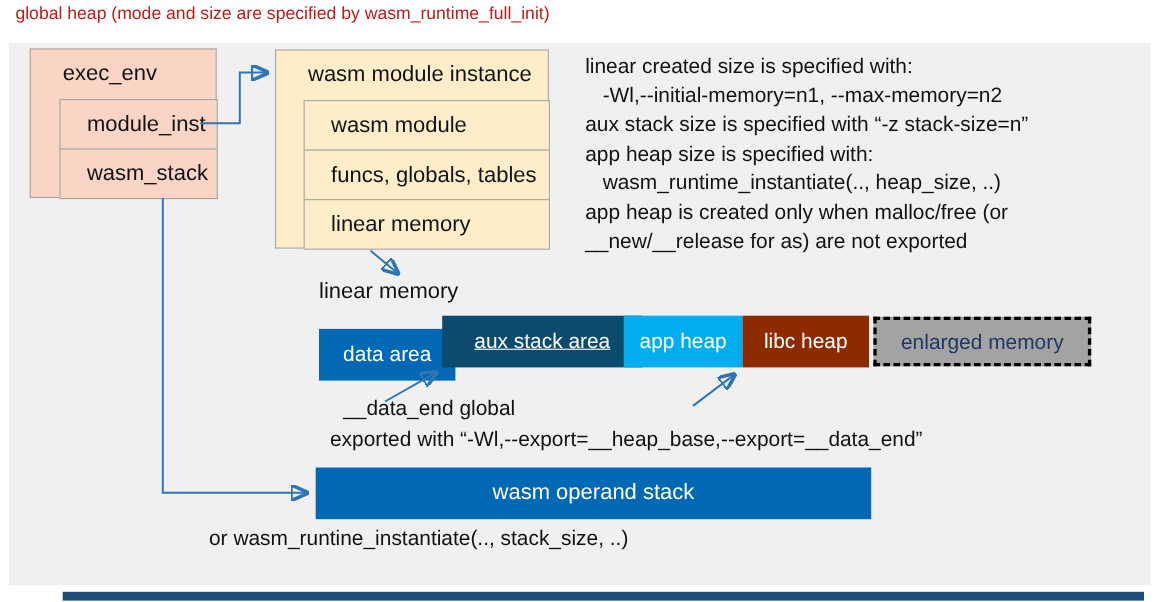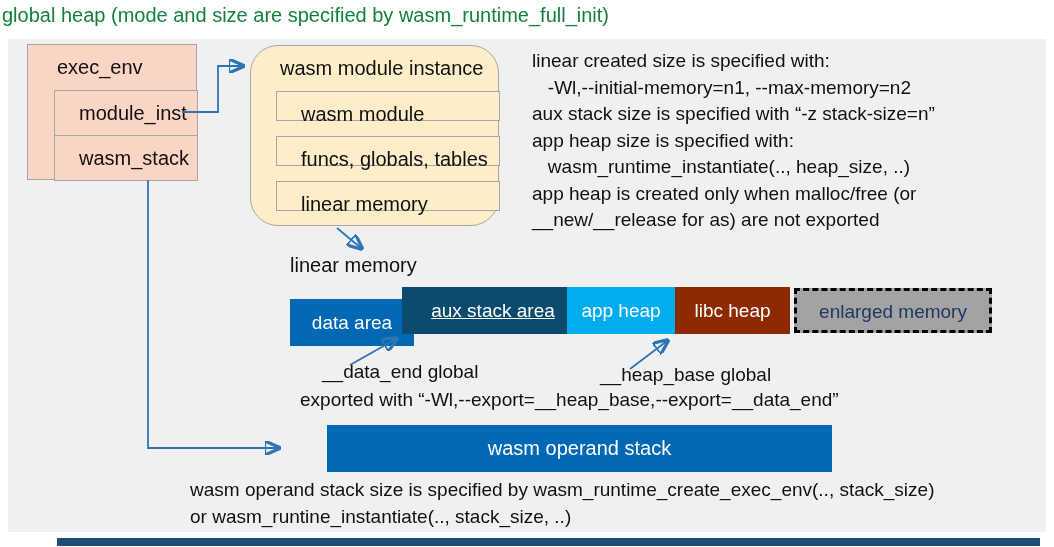--- a/index.html
+++ b/index.html
@@ -1,47 +1,47 @@
 <!DOCTYPE html>
 <html><head>
 <meta charset="utf-8">
 <style>
   html,body{margin:0;padding:0;background:#fff;}
   #stage{position:relative;width:1054px;height:547px;background:#ffffff;overflow:hidden;
          font-family:"Liberation Sans",sans-serif;color:#111;}
   .abs{position:absolute;}
   #panel{left:8px;top:39px;width:1038px;height:493px;background:#f0f0f0;}
-  #title{left:2px;top:4px;font-size:20px;color:#15803d;white-space:nowrap;}
+  #title{left:14px;top:4px;font-size:16px;color:#b91c1c;white-space:nowrap;}
 
   
   .struct{border:1px solid #a6a6a6;box-sizing:border-box;}
   .struct .hdr{position:absolute;left:0;top:0;right:0;height:45px;line-height:45px;
                padding-left:29px;font-size:20px;white-space:nowrap;}
   .cell{position:absolute;border:1px solid #a6a6a6;box-sizing:border-box;
         line-height:44px;padding-left:24px;font-size:20px;white-space:nowrap;}
   #execEnv{left:27px;top:44px;width:170px;height:136px;background:#fad4c4;}
   #execEnv .cell{background:#fad4c4;left:26px;width:144px;height:46px;}
-  #modInst{left:250px;top:45px;width:249px;height:181px;background:#fdeec9;border-radius:28px;}
-  #modInst .cell{background:#fdeec9;left:25px;width:224px;height:30px;}
+  #modInst{left:250px;top:45px;width:249px;height:181px;background:#fdeec9;}
+  #modInst .cell{background:#fdeec9;left:25px;width:224px;height:46px;}
 
   
   .seg{position:absolute;top:287px;height:47px;line-height:47px;text-align:center;
        font-size:19px;color:#fff;white-space:nowrap;}
   #segEnl{top:288px;height:45px;line-height:41px;background:#a3a3a3;border:3px dashed #000;
           box-sizing:border-box;color:#1f3864;}
   #lmLabel{left:290px;top:254px;font-size:20px;}
 
   
   .note{font-size:19px;white-space:pre-wrap;line-height:26.5px;}
   #rightNotes{left:532px;top:48px;}
-  #dataEnd{left:322px;top:359px;}
+  #dataEnd{left:312px;top:359px;}
   #heapBase{left:600px;top:362px;}
   #exported{left:300px;top:387px;}
   #opStack{left:287px;top:425px;width:505px;height:47px;background:#0068b5;color:#fff;
-           text-align:center;line-height:47px;font-size:20px;margin-left:40px;}
+           text-align:center;line-height:47px;font-size:20px;}
   #bottomNotes{left:190px;top:477px;}
   #footerStrip{left:57px;top:538px;width:983px;height:8px;background:#1f4e79;}
 
   #arrows{left:0;top:0;width:1054px;height:547px;pointer-events:none;}
   #arrows path, #arrows line{stroke:#2e75b6;stroke-width:1.8;fill:none;}
 </style>
 </head>
 <body>
 
 <div id="stage">
@@ -65,37 +65,35 @@
 
   <div id="lmLabel" class="abs">linear memory</div>
 
   <div class="seg" style="left: 290px; width: 124px; background-color: rgb(0, 104, 181); margin-top: 12px;">data area</div>
   <div class="seg" style="left: 402px; width: 182px; background-color: #0c4a6e; text-decoration: underline;">aux stack area</div>
   <div class="seg" style="left: 567px; width: 108px; background-color: rgb(0, 174, 239);">app heap</div>
   <div class="seg" style="left: 675px; width: 115px; background-color: rgb(142, 42, 0);">libc heap</div>
   <div class="seg" id="segEnl" style="left:794px;width:198px;">enlarged memory</div>
 
   <div id="dataEnd" class="abs note">__data_end global</div>
-  <div id="heapBase" class="abs note">__heap_base global</div>
   <div id="exported" class="abs note">exported with “-Wl,--export=__heap_base,--export=__data_end”</div>
 
   <div id="rightNotes" class="abs">
     <div class="note">linear created size is specified with:</div>
     <div class="note">   -Wl,--initial-memory=n1, --max-memory=n2</div>
     <div class="note">aux stack size is specified with “-z stack-size=n”</div>
     <div class="note">app heap size is specified with:</div>
     <div class="note">   wasm_runtime_instantiate(.., heap_size, ..)</div>
     <div class="note">app heap is created only when malloc/free (or</div>
     <div class="note">__new/__release for as) are not exported</div>
   </div>
 
   <div id="opStack" class="abs">wasm operand stack</div>
 
   <div id="bottomNotes" class="abs">
-    <div class="note">wasm operand stack size is specified by wasm_runtime_create_exec_env(.., stack_size)</div>
     <div class="note">or wasm_runtine_instantiate(.., stack_size, ..)</div>
   </div>
 
   <div id="footerStrip" class="abs"></div>
 
   <svg id="arrows" class="abs" viewBox="0 0 1054 547" xmlns="http://www.w3.org/2000/svg">
     <defs>
       <marker id="ah" markerWidth="9" markerHeight="8" refX="7.5" refY="4" orient="auto">
         <path d="M0,0 L9,4 L0,8 Z" fill="#2e75b6" stroke="none"></path>
       </marker>

